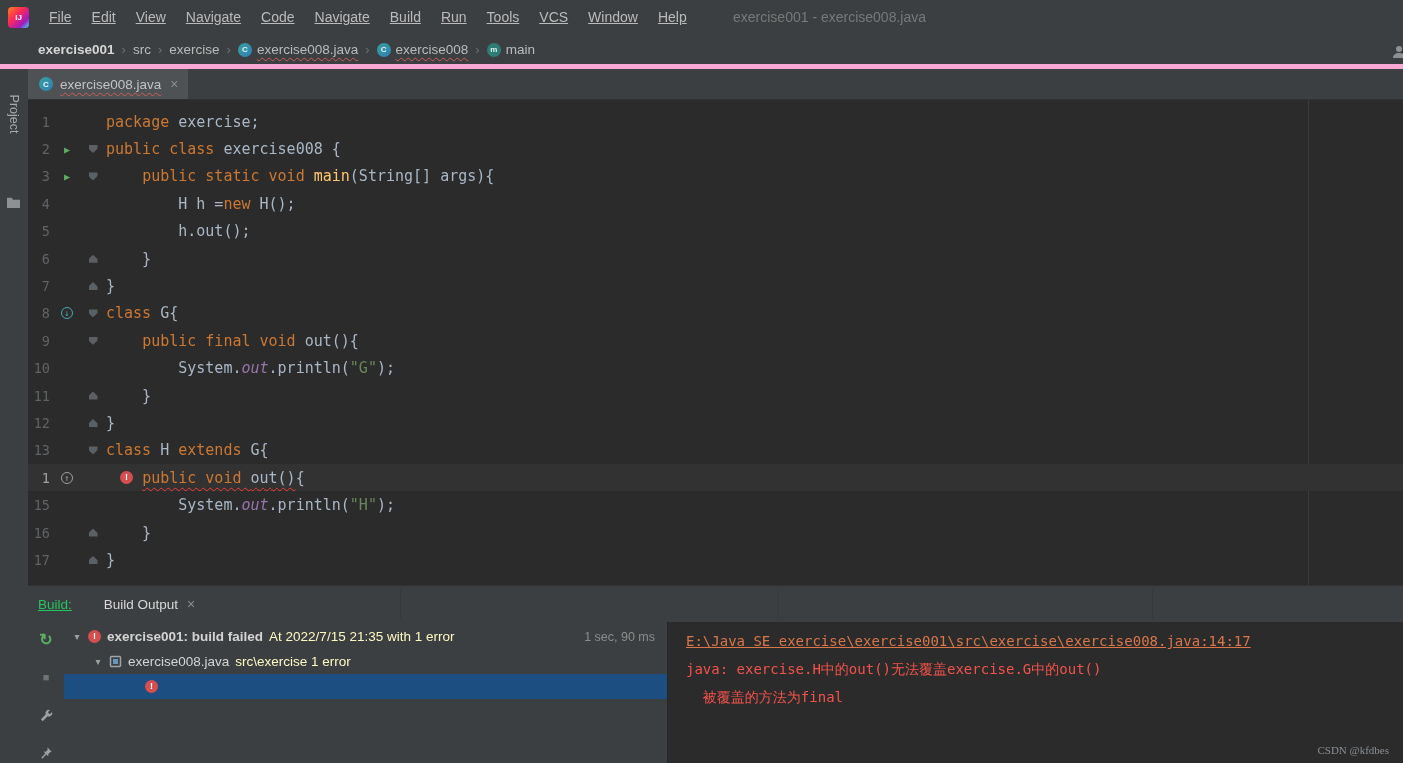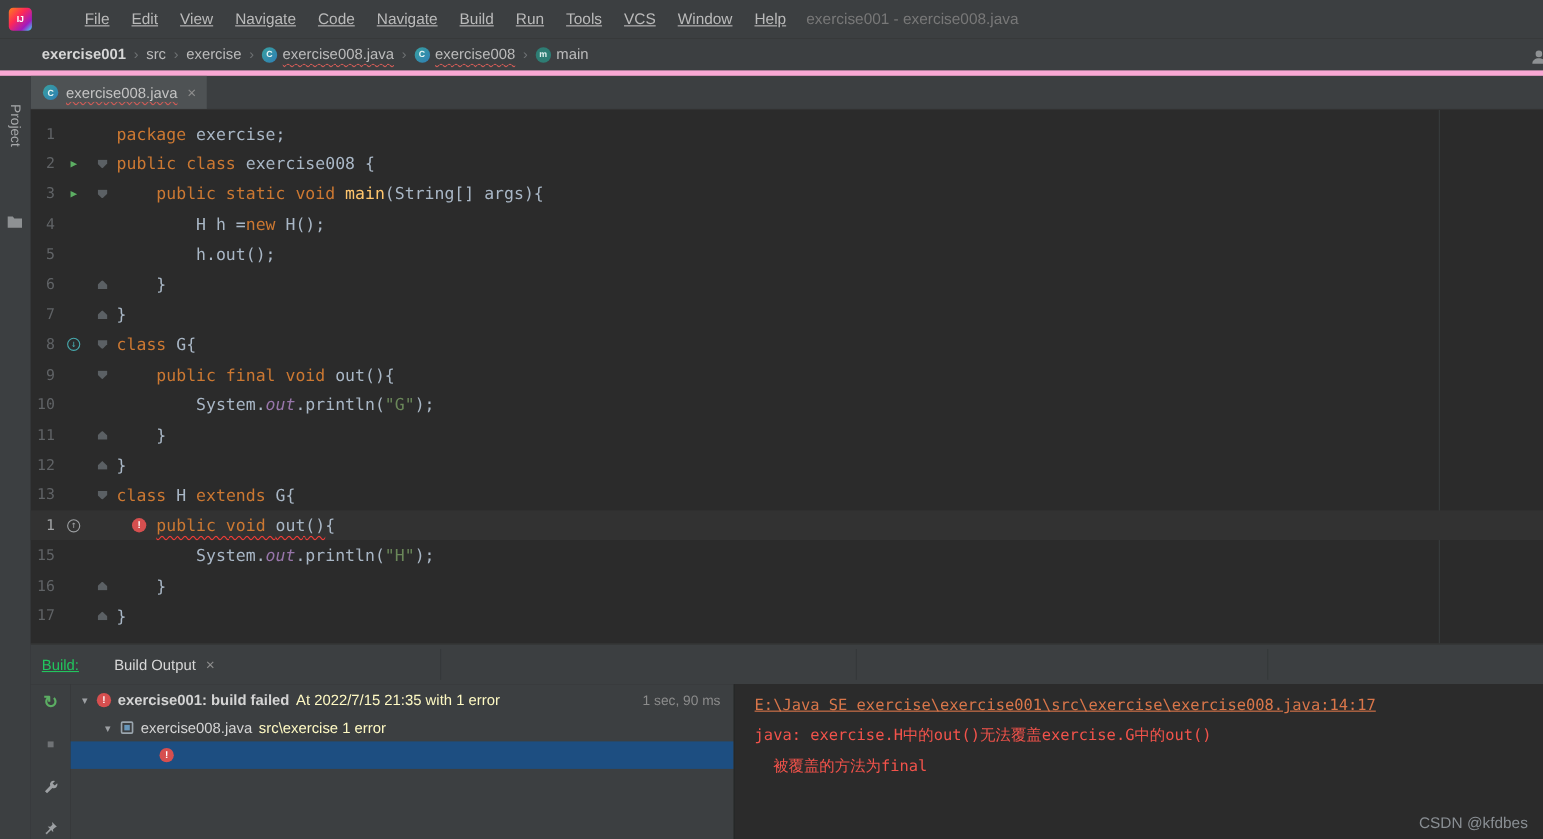--- a/index.html
+++ b/index.html
@@ -5,21 +5,21 @@
   * { box-sizing: border-box; margin: 0; padding: 0; }
   html,body { width:1403px; height:763px; }
   body {
     position: relative;
     background:#2b2b2b;
     font-family:"Liberation Sans", sans-serif;
     overflow:hidden;
     color:#bbbbbb;
   }
   
-  .menubar{position:absolute;top:0;left:0;right:0;height:35px;background:#3c3f41;display:flex;align-items:center;font-size:14px;gap:28px;}
+  .menubar{position:absolute;top:0;left:0;right:0;height:35px;background:#3c3f41;display:flex;align-items:center;font-size:14px;}
   .logo{width:21px;height:21px;margin:0 10px 0 8px;border-radius:4px;background:linear-gradient(135deg,#fc801d 0%,#fe2857 40%,#a11bbf 75%,#3ddcff 100%);color:#fff;font-weight:bold;font-size:8px;display:flex;align-items:center;justify-content:center;}
   .menus{display:flex;align-items:center;text-decoration:underline;}
   .menu-item{padding:0 10px;line-height:35px;color:#bbbbbb;cursor:default;}
   .wtitle{position:absolute;left:733px;top:9px;color:#787878;}
   
   .bcbar{position:absolute;top:35px;left:0;right:0;height:34px;background:#3c3f41;display:flex;align-items:center;padding-left:38px;font-size:13.5px;border-bottom:5px solid #f9a8d4;}
   .bc{display:flex;align-items:center;}
   .bc-item{display:flex;align-items:center;gap:5px;cursor:default;}
   .bc-item.b .bc-label{font-weight:bold;color:#d6d6d6;}
   .bc-sep{color:#6e7173;padding:0 7px;font-size:13px;}
@@ -75,21 +75,21 @@
   .err-ic{width:13px;height:13px;border-radius:50%;background:#d64f4f;color:#fff;font:bold 9px/13px "Liberation Sans",sans-serif;text-align:center;flex:none;}
   .ttl{color:#d4d4d4;white-space:nowrap;}
   .ttl.b{font-weight:bold;}
   .sub{color:#fef9c3;white-space:nowrap;}
   .dur{margin-left:auto;padding-right:12px;color:#8c8c8c;font-size:12.5px;white-space:nowrap;}
   .bdiv{width:1px;flex:none;background:#262829;}
   .bconsole{flex:1;background:#2b2b2b;position:relative;padding:5px 0 0 18px;font-family:"DejaVu Sans Mono","DejaVu Sans",monospace;font-size:14px;}
   .cline{line-height:28px;white-space:pre;}
   .clink{color:#d9764a;text-decoration:underline;cursor:pointer;}
   .cerr{color:#f3534b;}
-  .wm{position:absolute;right:14px;bottom:7px;color:#8a8f94;font-size:14px;font-family:Liberation Sans, sans-serif;}
+  .wm{position:absolute;right:14px;bottom:7px;color:#8a8f94;font-size:11px;font-family:Liberation Serif, serif;}
   .mod{display:inline-flex;flex:none;}
 </style>
 </head>
 <body>
 
 <div class="menubar">
   <div class="logo">IJ</div>
   <div class="menus">
       <span class="menu-item">File</span>
       <span class="menu-item">Edit</span>

